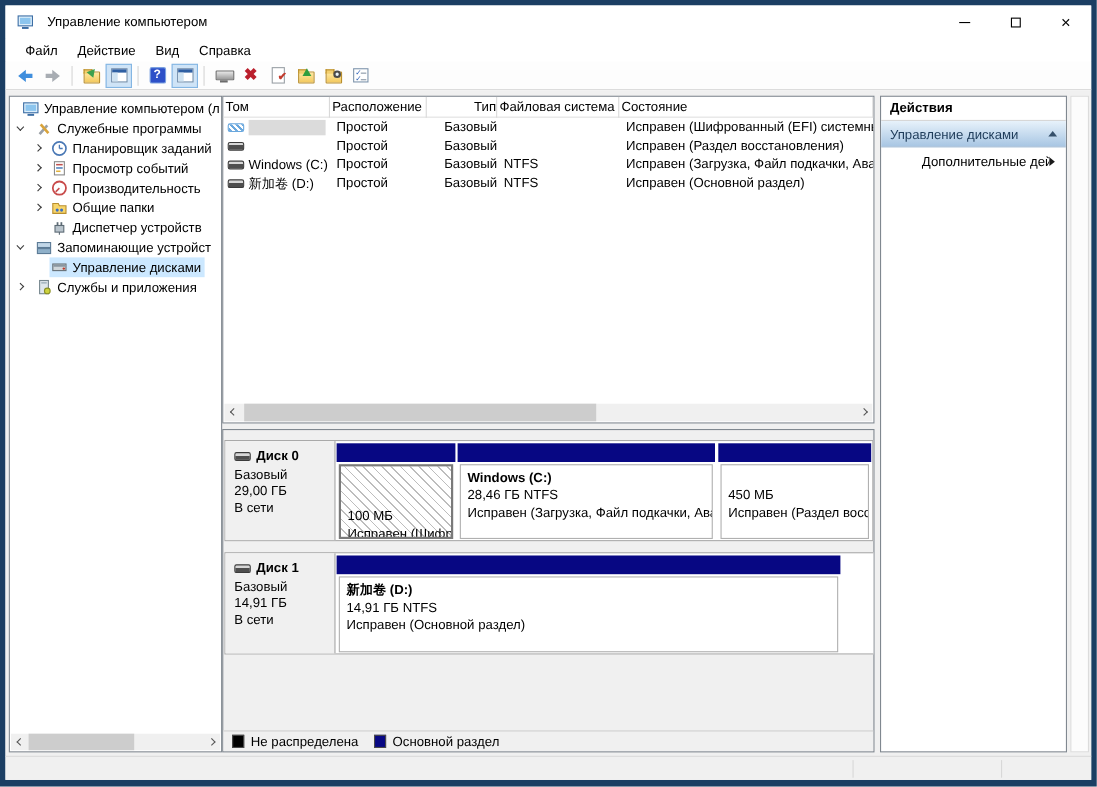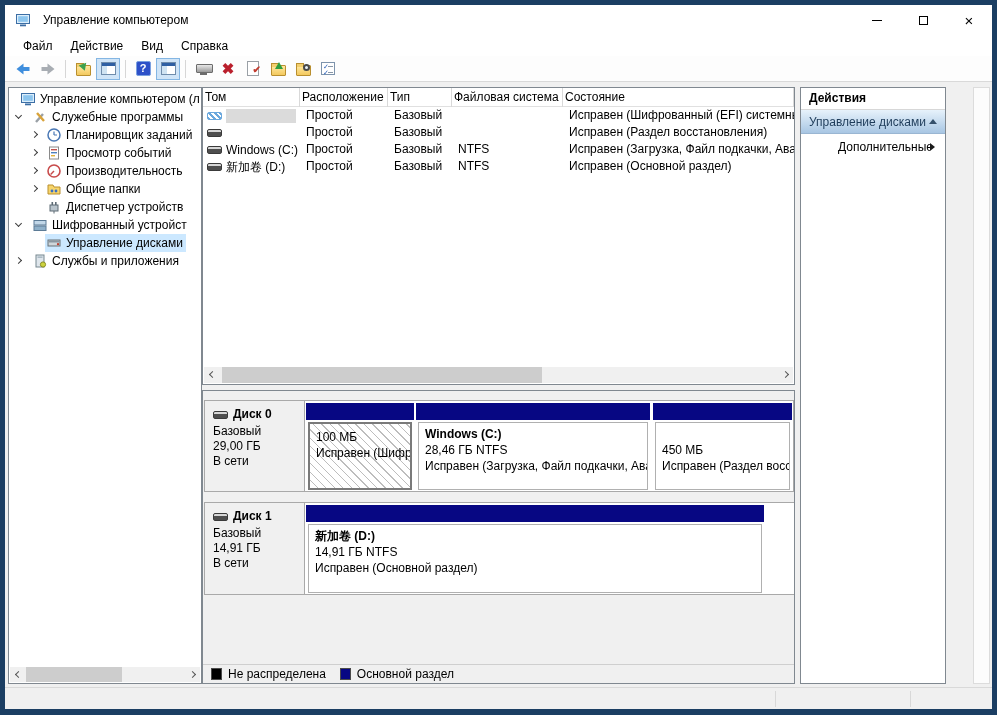--- a/index.html
+++ b/index.html
@@ -76,48 +76,48 @@
   .sb-ch { width:5px; height:5px; border-left:1px solid #555; border-bottom:1px solid #555; }
   .sb-ch.l { transform:rotate(45deg); } .sb-ch.r { transform:rotate(-135deg); }
   .sb-thumb { position:absolute; top:0; height:15px; background:#cdcdcd; }
 
   
   .vol-pane { left:197px; top:5px; width:593px; height:298px; overflow:hidden; }
   .vhead { display:flex; height:19px; border-bottom:1px solid #e0e0e0; align-items:center; }
   .vhead .hc { height:19px; line-height:18px; padding-left:2px; border-right:1px solid #d9d9d9; white-space:nowrap; overflow:hidden; }
   .vrow { display:flex; height:17px; align-items:center; }
   .vc { padding-left:6px; white-space:nowrap; overflow:hidden; height:17px; line-height:16px; }
-  .c1 { width:97px; } .c2 { width:88px; } .c3 { width:64px; } .c4 { width:111px; } .c5 { flex:1; }
+  .c1 { width:97px; } .c2 { width:88px; } .c3 { width:64px;text-align:right; } .c4 { width:111px; } .c5 { flex:1; }
   .vc.c1 { display:flex; align-items:center; gap:4px; padding-left:4px; }
   .vol-ico { width:15px; height:8px; flex:0 0 15px; border-radius:2px; background:linear-gradient(#d7d7d7 0 35%, #4e4e4e 35%); border:1px solid #3a3a3a; }
   .vol-ico.hatch { background:repeating-linear-gradient(45deg,#69a7dd 0 2px,#ffffff 2px 4px); border:1px solid #69a7dd; }
   .sel-ph { width:70px; height:14px; background:#dbdbdb; }
 
   
   .disk-pane { left:197px; top:308px; width:593px; height:294px; background:#f0f0f0; overflow:hidden; }
   .disk-row { position:absolute; border:1px solid #a9a9a9; background:#fff; }
   .dr0 { left:1px; top:9px; width:590px; height:92px; }
   .dr1 { left:1px; top:111px; width:664px; height:93px; }
   .dlabel { position:absolute; left:0; top:0; bottom:0; width:100px; background:#f0f0f0; border-right:1px solid #a9a9a9; padding:6px 0 0 8px; }
   .dlabel .dname { display:flex; align-items:center; gap:5px; font-weight:bold; margin-bottom:2px; }
   .dlabel div { line-height:15px; white-space:nowrap; }
   .pbar { position:absolute; height:17px; background:#070783; }
   .pbody { position:absolute; height:68px; background:#fff; border:1px solid #b0b0b0; padding:3px 0 0 6px; overflow:hidden; white-space:nowrap; }
-  .pbody.sel { border:2px solid #7a7a7a; background:repeating-linear-gradient(45deg,#ffffff 0 5px,#bdbdbd 5px 6px); padding-top:5px; }
+  .pbody.sel { border:2px solid #7a7a7a; background:repeating-linear-gradient(45deg,#ffffff 0 5px,#bdbdbd 5px 6px); padding-top:37px; }
   .pbody.two { padding-top:19px; }
   .pbody div { line-height:16px; }
   .ptitle { font-weight:bold; }
 
   .legendbar { position:absolute; left:0; right:0; bottom:0; height:19px; background:#f0f0f0; border-top:1px solid #cfcfcf; display:flex; align-items:center; padding-left:8px; gap:6px;text-align:center; }
   .lg-sq { width:11px; height:12px; border:1px solid #4a4a4a; }
   .lg-black { background:#000000; } .lg-navy { background:#070783; }
   .lg-lbl { margin-right:8px; white-space:nowrap; }
 
   
-  .act-pane { left:795px; top:5px; width:146px; height:597px; overflow:hidden; }
+  .act-pane { left:795px; top:5px; width:170px; height:597px; overflow:hidden; }
   .act-title { height:22px; line-height:21px; padding-left:8px; font-weight:bold; border-bottom:1px solid #d7d7d7; }
   .act-group { height:24px; display:flex; align-items:center; padding:0 8px; background:linear-gradient(#e7f2fb,#a8c6e3); border-bottom:1px solid #9ab6d2; color:#1e3c5a; }
   .act-group .lbl { flex:1; white-space:nowrap; overflow:hidden; }
   .tri-up { width:0; height:0; border-left:4px solid transparent; border-right:4px solid transparent; border-bottom:5px solid #35506b; }
   .act-item { height:26px; display:flex; align-items:center; padding:0 10px 0 37px; }
   .act-item .lbl { flex:1; white-space:nowrap; overflow:hidden; }
   .tri-right { width:0; height:0; border-top:4px solid transparent; border-bottom:4px solid transparent; border-left:5px solid #1a1a1a; }
 
   .right-strip { position:absolute; left:968px; top:5px; width:17px; height:597px; background:#fcfcfc; border:1px solid #dcdcdc; }
 
@@ -292,21 +292,21 @@
             <span>Диспетчер устройств</span>
           </span>
         </div>
         <div class="trow l1">
           <span class="chev exp"></span>
           <span class="hl">
             <svg class="tico" viewBox="0 0 16 16">
                 <rect x="2" y="3.5" width="12" height="4.5" fill="#c2d7e8" stroke="#5c7b96"></rect>
                 <rect x="2" y="9" width="12" height="4.5" fill="#8fb0c9" stroke="#5c7b96"></rect>
               </svg>
-            <span>Шифрованный устройст</span>
+            <span>Запоминающие устройст</span>
           </span>
         </div>
         <div class="trow l2 selected">
           <span class="hl">
             <svg class="tico" viewBox="0 0 16 16">
                 <rect x="2" y="5" width="12" height="6" fill="#cfd6da" stroke="#667077"></rect>
                 <rect x="2.5" y="5.5" width="11" height="2" fill="#8a97a1"></rect>
                 <circle cx="12" cy="9.2" r="1.1" fill="#c0392b"></circle>
               </svg>
             <span>Управление дисками</span>

